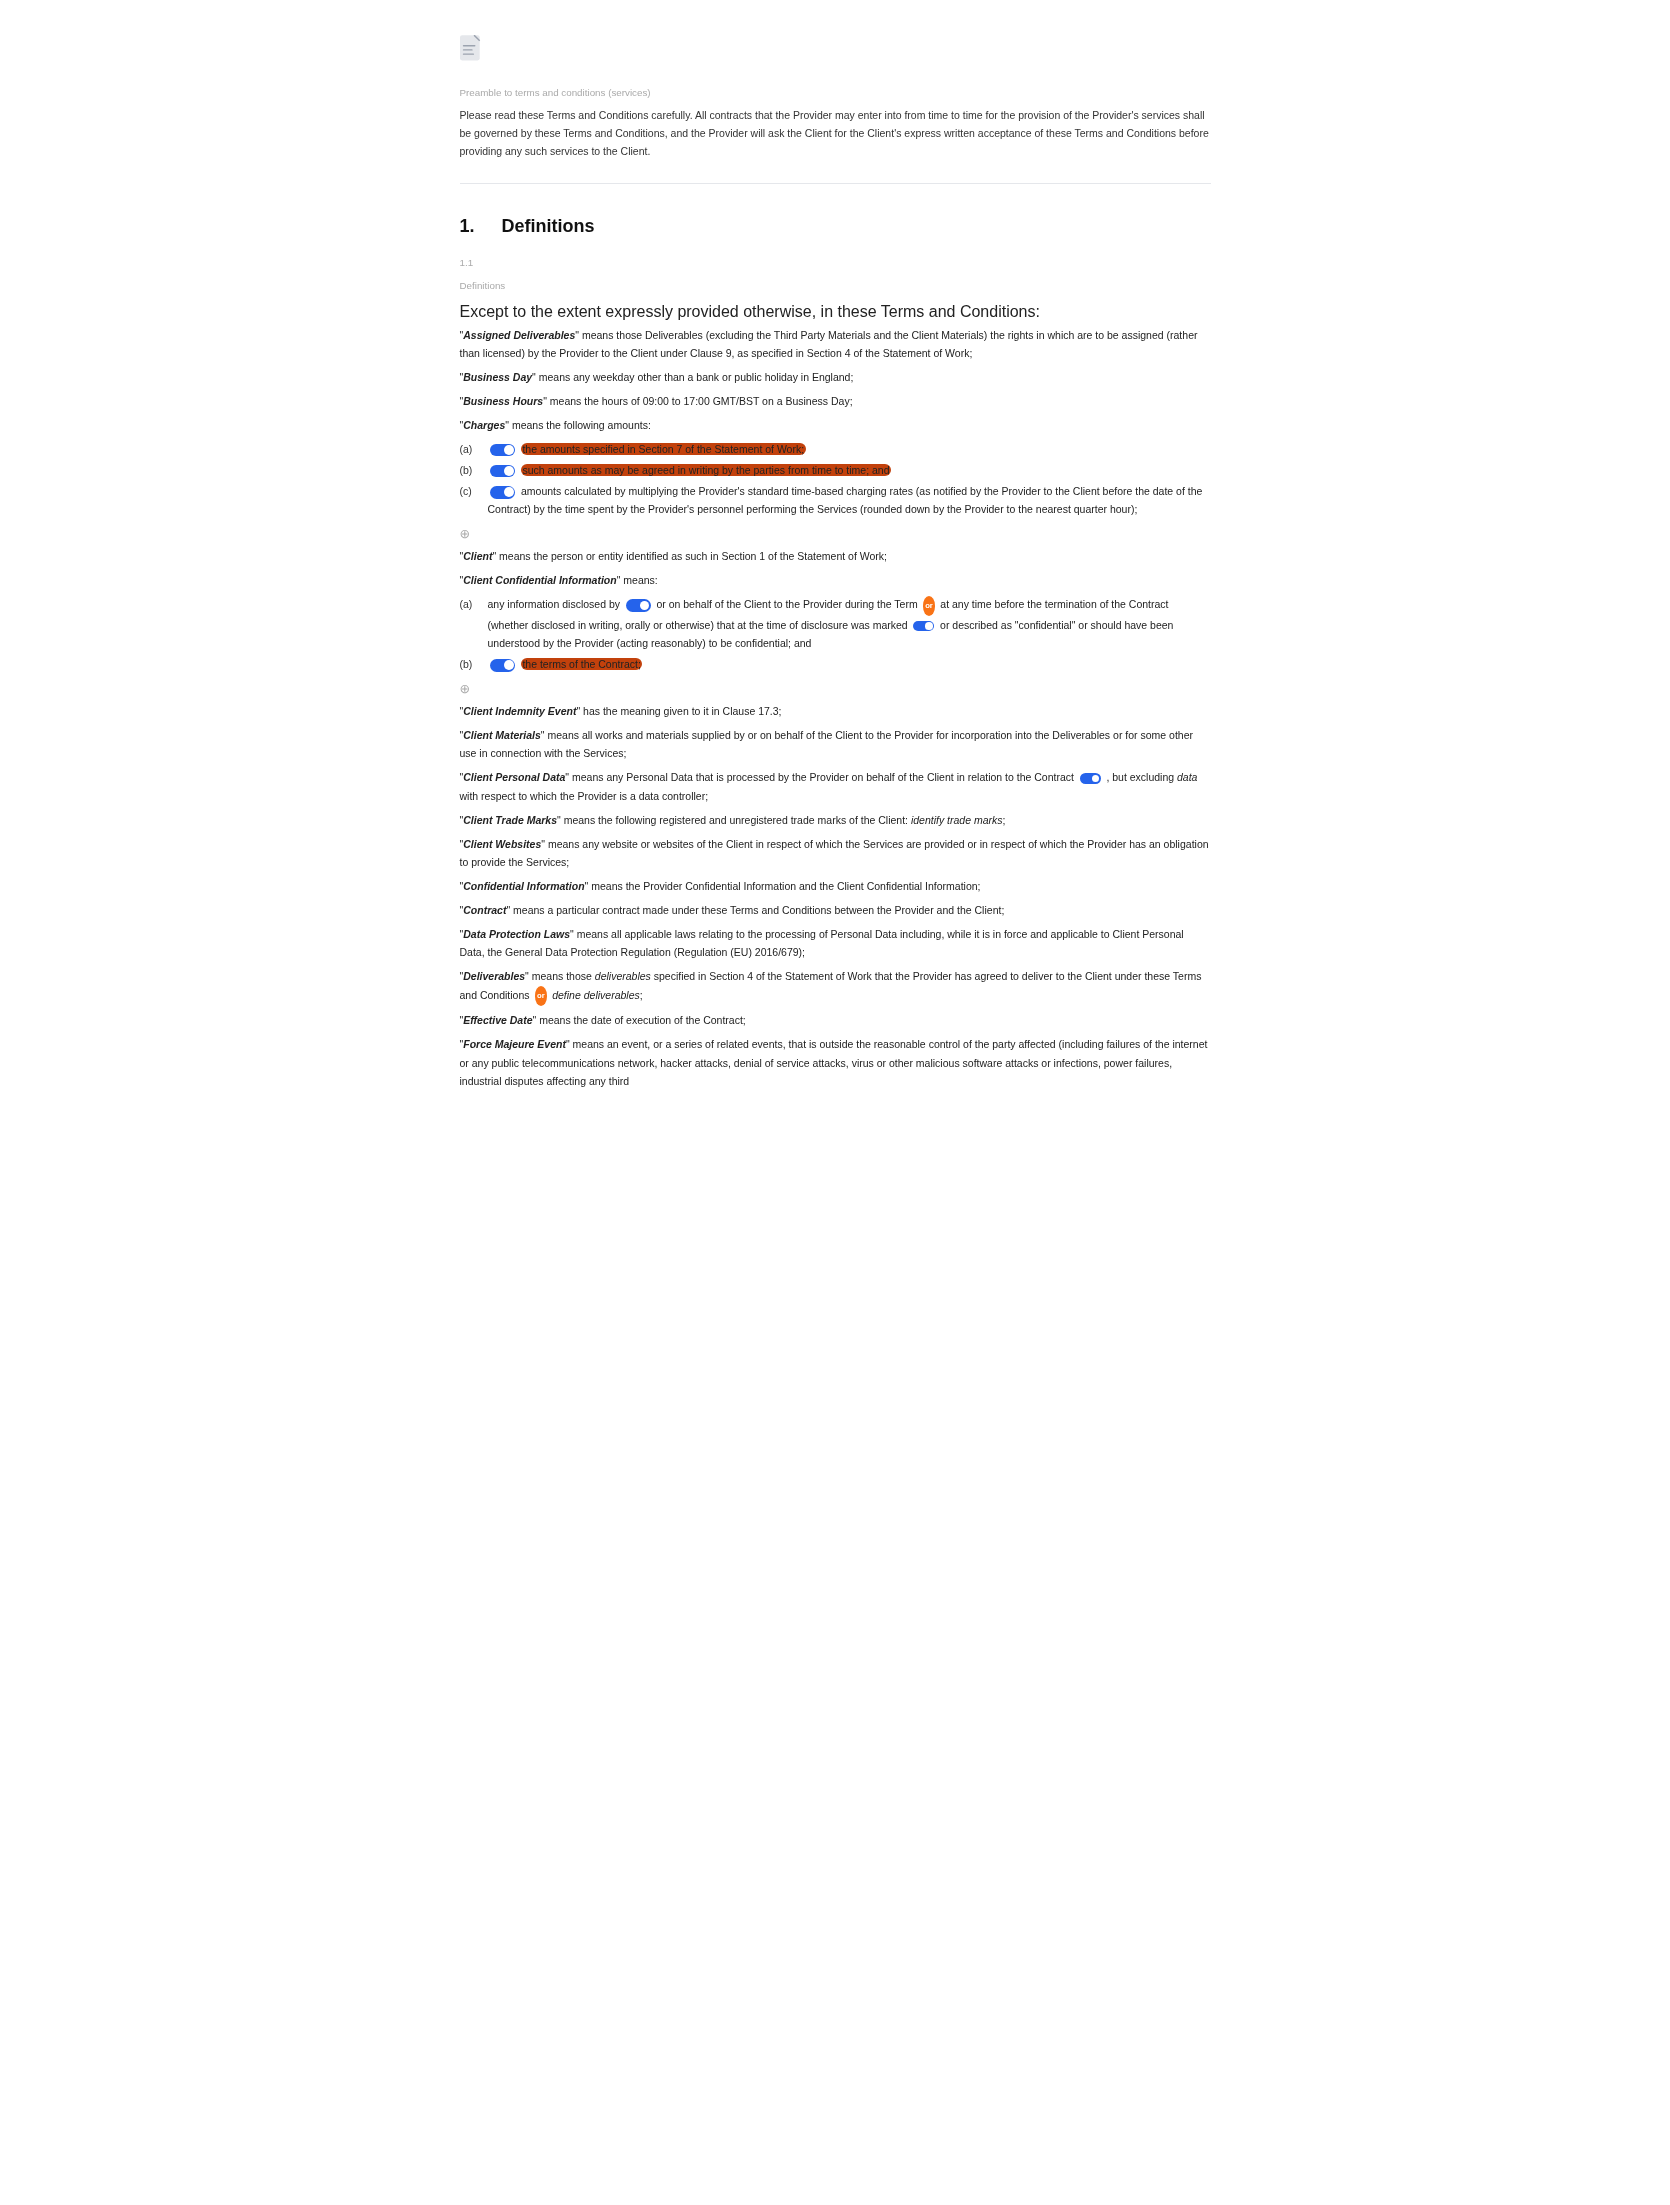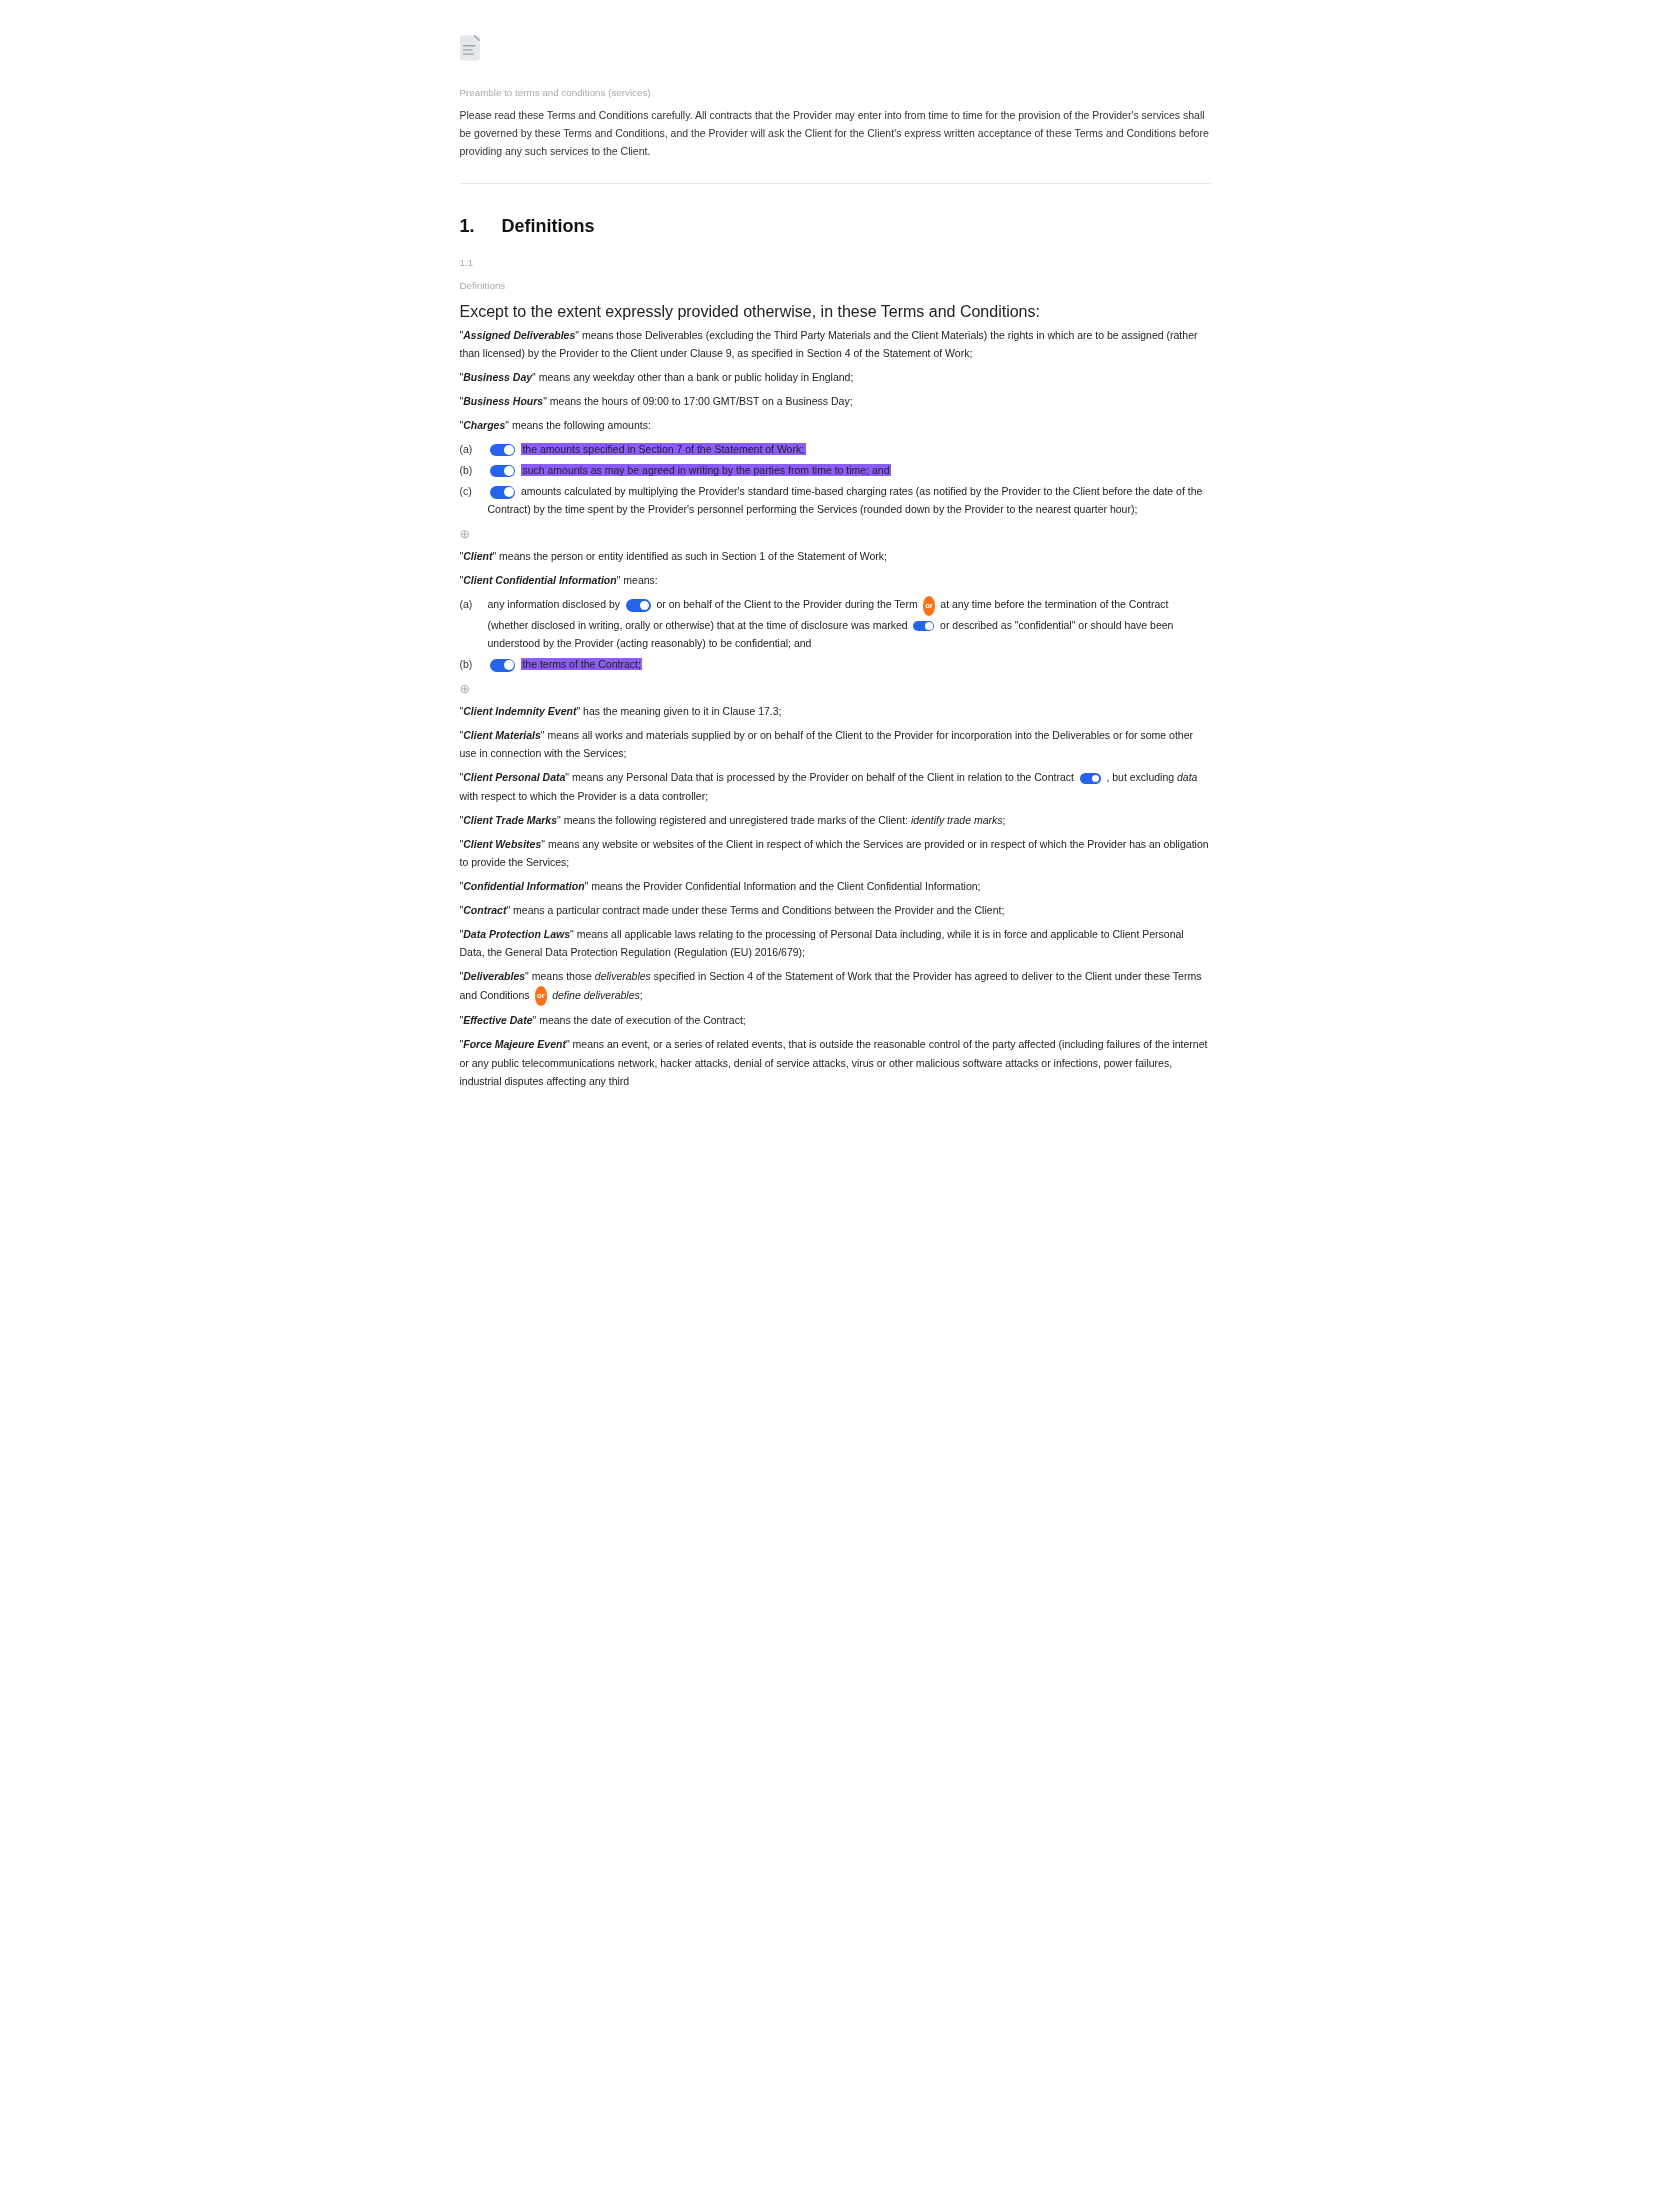--- a/index.html
+++ b/index.html
@@ -108,22 +108,23 @@
       width: 21px;
       height: 10.5px;
     }
     .toggle.small::after {
       width: 7.7px;
       height: 7.7px;
       right: 1.4px;
       top: 1.4px;
     }
     .highlight-blue {
-      background: #8b5cf6;
+      background: #c2410c;
       padding: 0 1.4px;
+      border-radius: 6px;
     }
     .or-badge {
       display: inline-flex;
       align-items: center;
       justify-content: center;
       background: #f97316;
       color: #fff;
       font-size: 7.7px;
       font-weight: bold;
       border-radius: 50%;

